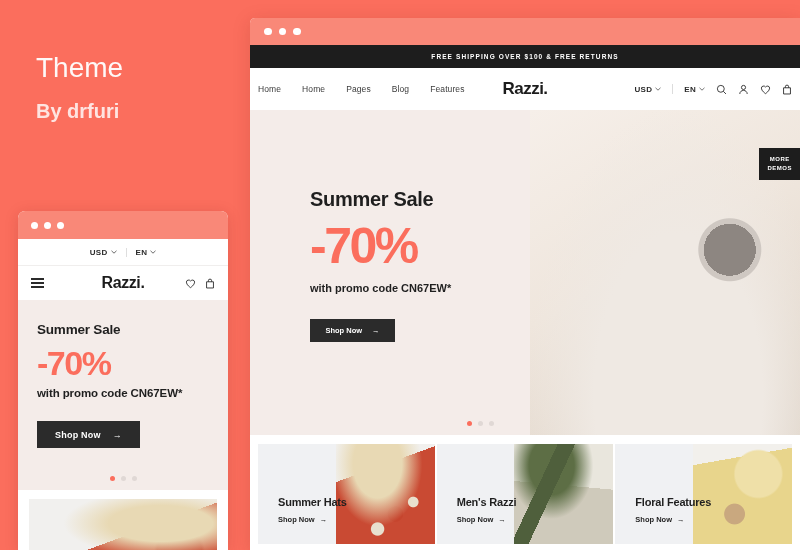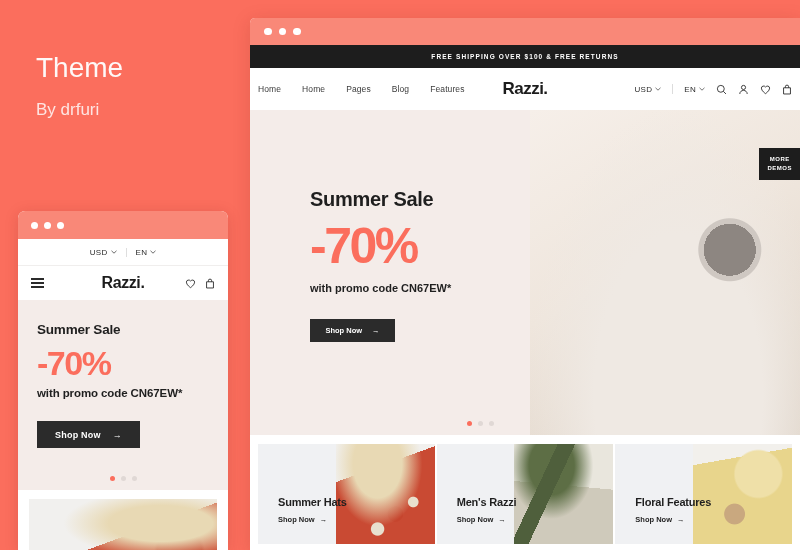--- a/index.html
+++ b/index.html
@@ -18,22 +18,22 @@
   }
   .brand-title {
     font-size: 43px; font-weight: bold; color: #ffffff;
     letter-spacing: -0.5px; line-height: 1.05;
   }
   .brand-sub {
     font-size: 28px; font-weight: 300; color: #ffffff;
     margin-top: 8px; letter-spacing: 0px; opacity: .96;
   }
   .brand-author {
-    font-size: 17px; color: #ffffff; opacity: .82;
-    margin-top: 16px; font-weight: 400;
+    font-size: 20px; color: #ffffff; opacity: .82;
+    margin-top: 16px; font-weight: 700;
   }
 
   
   .mobile-mock {
     position: absolute; left: 18px; top: 211px;
     width: 210px; height: 339px;
     border-radius: 7px 7px 0 0;
     overflow: hidden;
     background: #ffffff;
     box-shadow: 0 2px 14px rgba(120,30,20,.18);
@@ -116,21 +116,21 @@
     font-weight: 500; letter-spacing: .1px;
   }
   .desk-logo {
     position: absolute; left: 0; right: 0; text-align: center;
     font-size: 17px; font-weight: bold; color: #1c1c1c; letter-spacing: -0.5px;
     pointer-events: none;
   }
   .nav-right { margin-left: auto; display: flex; align-items: center; gap: 11px; z-index: 2; }
   .curr {
     display: flex; align-items: center; gap: 3px;
-    font-size: 8px; font-weight: normal; color: #2b2b2b; letter-spacing: .3px;
+    font-size: 8px; font-weight: bold; color: #2b2b2b; letter-spacing: .3px;
   }
   .vsep { width: 1px; height: 10px; background: #dcdcdc; }
   .ico { display: inline-flex; align-items: center; justify-content: center; }
 
   
   .hero {
     height: 325px; background: #F4ECE9; position: relative; overflow: hidden;
   }
   .hero-art {
     position: absolute; right: 0; top: 0; width: 270px; height: 325px;

